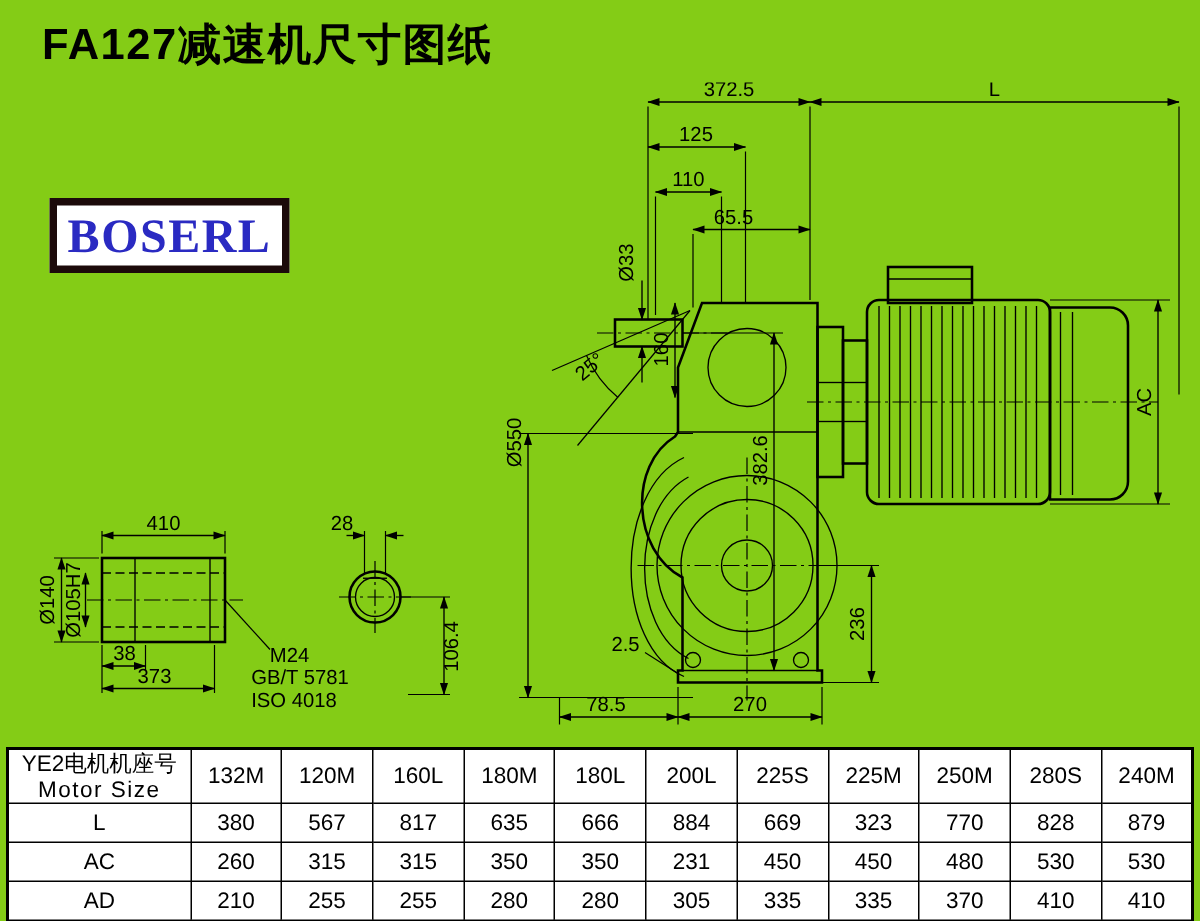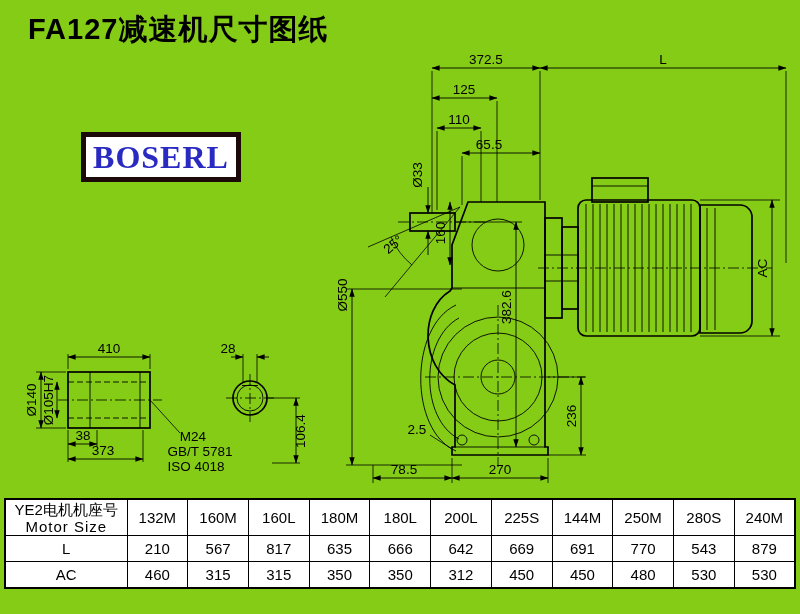--- a/index.html
+++ b/index.html
@@ -2,21 +2,21 @@
 <html><head>
 <meta charset="utf-8">
 <style>
   html,body{margin:0;padding:0;background:#fff;}
   .page{position:relative;width:800px;height:614px;background:#84cc16;overflow:hidden;
         font-family:"Liberation Sans",sans-serif;color:#000;}
   .title{position:absolute;left:28px;top:10px;font-size:29px;font-weight:bold;
          letter-spacing:1px;white-space:nowrap;}
   .logo{position:absolute;left:33px;top:132px;width:150px;height:40px;
         border:5px solid #1c0a0a;background:#fff;display:flex;align-items:center;
-        justify-content:center;margin-left:48px;}
+        justify-content:center;}
   .logo span{font-family:"Liberation Serif",serif;font-size:32px;font-weight:600;
         color:#2a2ac2;letter-spacing:1px;line-height:1;}
   svg.drawing{position:absolute;left:0;top:55px;}
   .tk{fill:none;stroke:#000;stroke-width:1.7;}
   .tn{fill:none;stroke:#000;stroke-width:0.9;}
   .cl{fill:none;stroke:#000;stroke-width:0.8;stroke-dasharray:11 3 2 3;}
   .dash{fill:none;stroke:#000;stroke-width:0.9;stroke-dasharray:6 3;}
   .dim{fill:none;stroke:#000;stroke-width:0.9;}
   .ext{fill:none;stroke:#000;stroke-width:0.8;}
   .dt{font-family:"Liberation Sans",sans-serif;font-size:13.5px;fill:#000;text-anchor:middle;}
@@ -261,55 +261,69 @@
         <col>
         <col>
     </colgroup>
     <tbody>
         <tr>
       <th class="corner">
         <div>YE2电机机座号</div>
         <div>Motor Size</div>
       </th>
       <th>132M</th>
-      <th>160M</th>
+      <th>120M</th>
       <th>160L</th>
       <th>180M</th>
       <th>180L</th>
       <th>200L</th>
       <th>225S</th>
-      <th>144M</th>
+      <th>225M</th>
       <th>250M</th>
       <th>280S</th>
       <th>240M</th>
     </tr>
     <tr>
       <td>L</td>
-      <td>210</td>
+      <td>380</td>
       <td>567</td>
       <td>817</td>
       <td>635</td>
       <td>666</td>
-      <td>642</td>
+      <td>884</td>
       <td>669</td>
-      <td>691</td>
+      <td>323</td>
       <td>770</td>
-      <td>543</td>
+      <td>828</td>
       <td>879</td>
     </tr>
     <tr>
       <td>AC</td>
-      <td>460</td>
+      <td>260</td>
       <td>315</td>
       <td>315</td>
       <td>350</td>
       <td>350</td>
-      <td>312</td>
+      <td>231</td>
       <td>450</td>
       <td>450</td>
       <td>480</td>
       <td>530</td>
       <td>530</td>
     </tr>
+    <tr>
+      <td>AD</td>
+      <td>210</td>
+      <td>255</td>
+      <td>255</td>
+      <td>280</td>
+      <td>280</td>
+      <td>305</td>
+      <td>335</td>
+      <td>335</td>
+      <td>370</td>
+      <td>410</td>
+      <td>410</td>
+    </tr>
   </tbody>
     </table>
 
 </div>
 
 </body></html>

